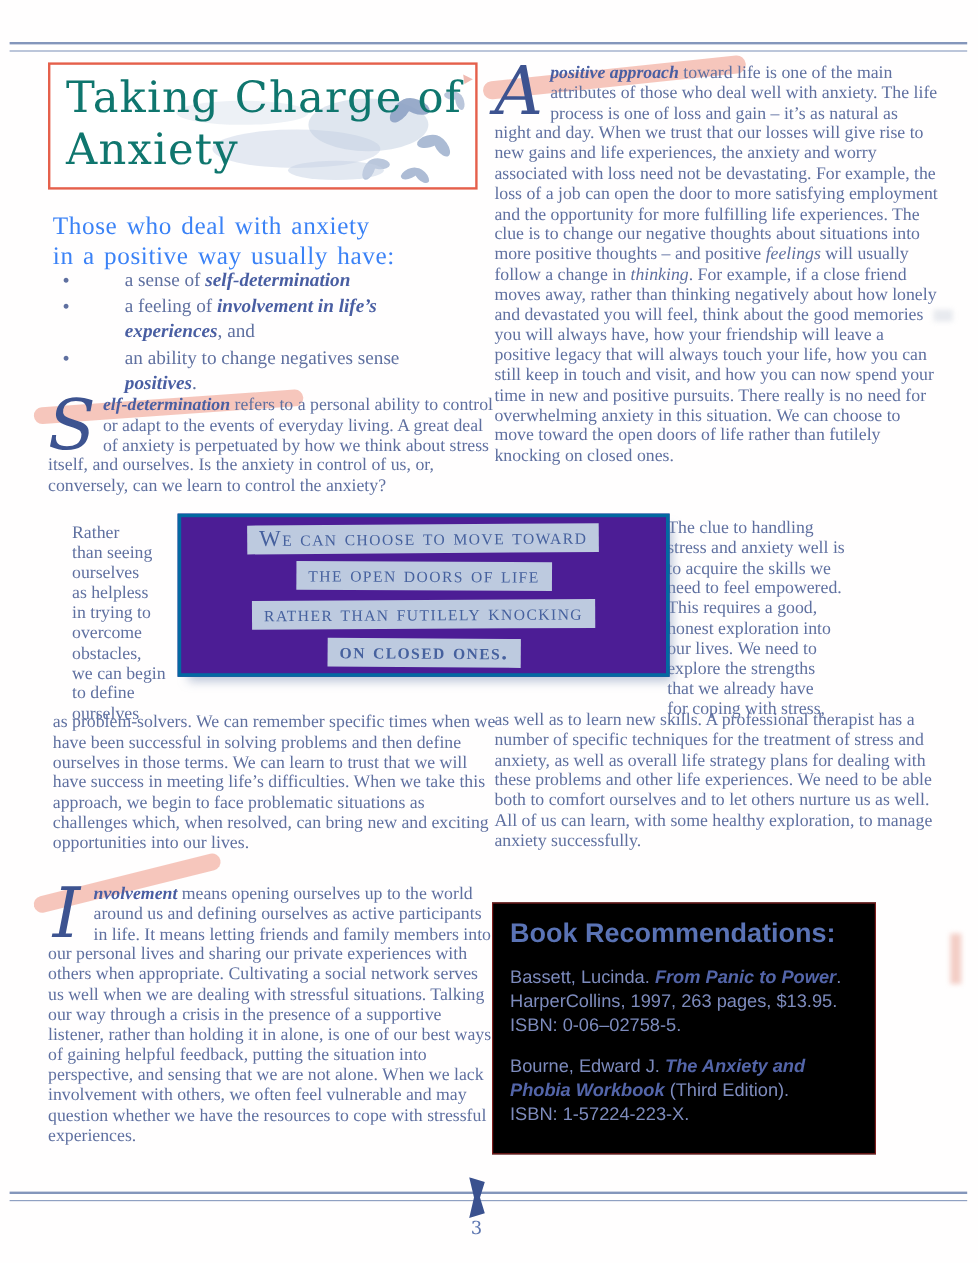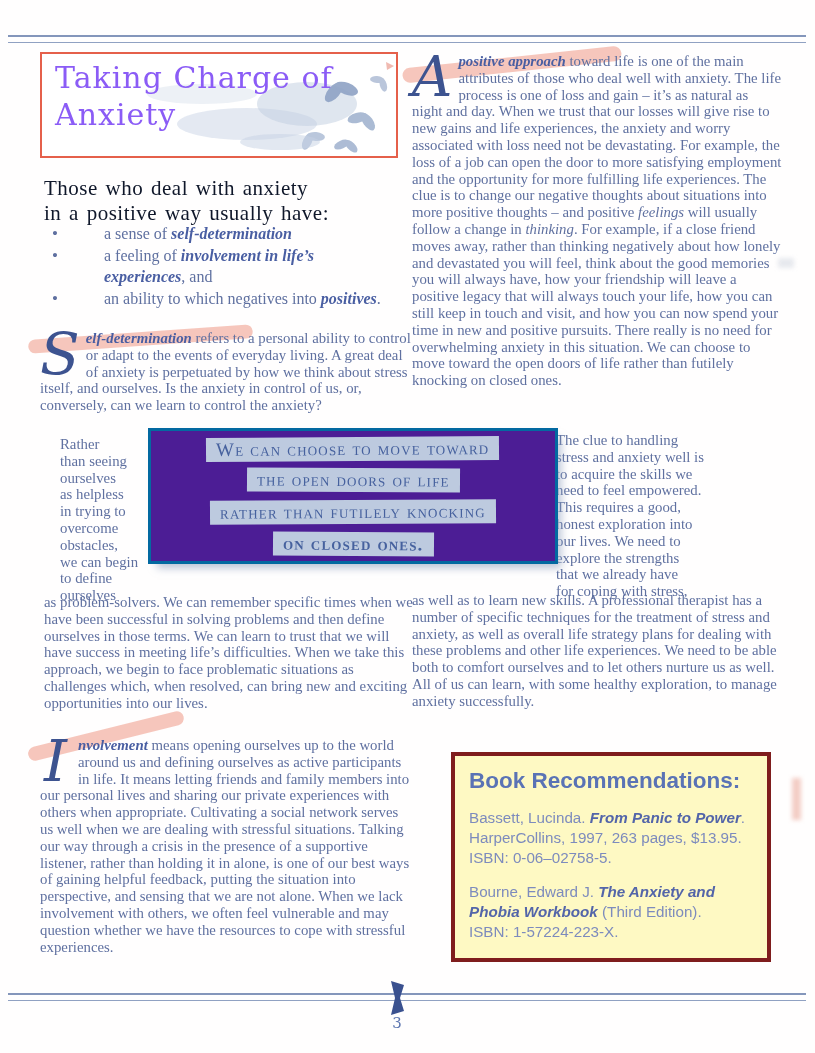--- a/index.html
+++ b/index.html
@@ -5,24 +5,24 @@
   html,body{margin:0;padding:0;background:#ffffff;}
   .page{position:relative;width:815px;height:1053px;background:#fffefe;overflow:hidden;
         font-family:"Liberation Serif", serif;}
   .rule{position:absolute;left:8px;right:9px;height:0;border-top:2px solid #8496bb;}
   .rule.thin{border-top-width:1.5px;border-top-color:#90a1c2;}
 
   
   .title-box{position:absolute;left:40px;top:52px;width:354px;height:102px;
              border:2px solid #e5604b;background:#ffffff;}
   .title-decor{position:absolute;inset:0;overflow:hidden;}
-  .title-text{position:absolute;left:13px;top:6px;font-size:30px;color:#8b5cf6;
+  .title-text{position:absolute;left:13px;top:6px;font-size:36px;color:#0f766e;
               line-height:1.23;letter-spacing:1px;font-family:"DejaVu Serif",serif;z-index:2;}
 
-  .intro-heading{position:absolute;left:44px;top:176px;font-size:21px;color:#0f172a;
+  .intro-heading{position:absolute;left:44px;top:176px;font-size:21px;color:#3b82f6;
                  line-height:1.18;letter-spacing:.5px;word-spacing:2px;}
 
   .bullets{position:absolute;left:48px;top:224px;width:345px;font-size:16px;color:#5f70a0;line-height:1.28;}
   .bullet-item{position:relative;padding-left:56px;margin-bottom:2px;}
   .bullet-item::before{content:"•";position:absolute;left:4px;top:-1px;color:#5f70a0;font-size:17px;}
   .lead{font-weight:bold;font-style:italic;color:#495ea2;}
   .em-i{font-style:italic;}
 
   .body-text{position:absolute;font-size:14.8px;line-height:16.8px;color:#5f70a0;}
   .para-inner{position:relative;z-index:1;}
@@ -41,22 +41,22 @@
            gap:8px;z-index:3;}
   .quote-line{font-variant:small-caps;font-size:19px;letter-spacing:1.2px;color:#46619e;
               background:#bdcadf;padding:0 10px;line-height:1.25;}
   .quote-line:nth-child(1){transform:rotate(-.4deg);}
   .quote-line:nth-child(2){transform:rotate(.3deg);}
   .quote-line:nth-child(3){transform:rotate(-.3deg);}
   .quote-line:nth-child(4){transform:rotate(.4deg);font-weight:bold;}
 
   
   .book-box{position:absolute;left:410px;top:752px;width:320px;height:210px;
-            background:#fef9c3;border:4px solid #7f1d1d;padding:10px 14px;box-sizing:border-box;
-            font-family:"Liberation Sans",sans-serif;margin-left:41px;}
+            background:#000000;border:1px solid #7f1d1d;padding:10px 14px;box-sizing:border-box;
+            font-family:"Liberation Sans",sans-serif;}
   .book-heading{font-size:22.5px;font-weight:bold;color:#5a73b5;margin:2px 0 14px 0;}
   .book-entry{font-size:15.2px;color:#7d8bbd;line-height:1.3;margin-bottom:15px;}
   .book-title{font-weight:bold;font-style:italic;color:#5365a9;}
 
   
   .ornament{position:absolute;left:389px;top:981px;width:17px;height:34px;z-index:4;}
   .page-number{position:absolute;left:386px;top:1014px;width:22px;text-align:center;
                font-size:15px;color:#5d76b0;font-family:"DejaVu Serif",serif;}
 
   .smudge-pink{position:absolute;left:792px;top:778px;width:9px;height:42px;background:#f3cdc5;
@@ -109,21 +109,21 @@
   </div>
 
   <div class="intro-heading">
     <div>Those who deal with anxiety</div>
     <div>in a positive way usually have:</div>
   </div>
 
   <div class="bullets">
     <div class="bullet-item"><span>a sense of </span><span class="lead">self-determination</span><span></span></div>
     <div class="bullet-item"><span>a feeling of </span><span class="lead">involvement in life’s experiences</span><span>, and</span></div>
-    <div class="bullet-item"><span>an ability to which negatives into </span><span class="lead">positives</span><span>.</span></div>
+    <div class="bullet-item"><span>an ability to change negatives sense </span><span class="lead">positives</span><span>.</span></div>
   </div>
 
   <div class="body-text" style="left:40px;top:330px;width:372px;">
     <div class="swash" style="left:-12px;top:2px;width:225px;height:14px;transform:rotate(-4deg);"></div>
     <div class="para-inner">
       <span class="dropcap s">S</span><span class="lead">elf-determination</span><span> refers to a personal ability to control or adapt to the events of everyday living. A great deal of anxiety is perpetuated by how we think about stress itself, and ourselves. Is the anxiety in control of us, or, conversely, can we learn to control the anxiety?</span>
     </div>
   </div>
 
   <div class="body-text prewrap" style="left:60px;top:436px;width:110px;">Rather

